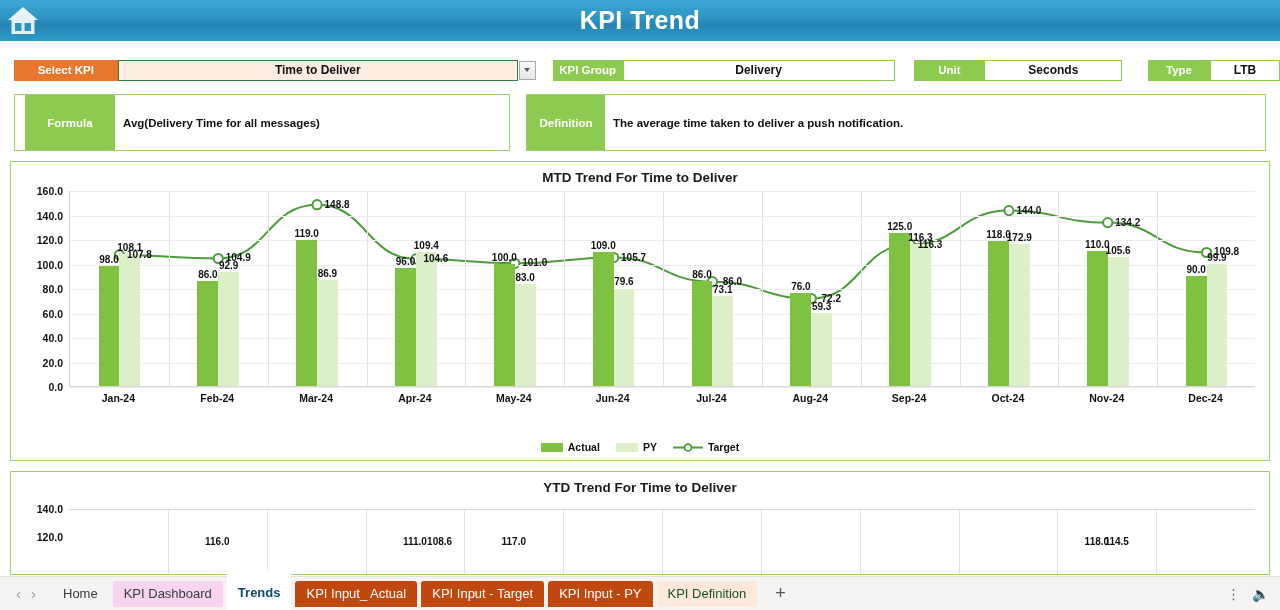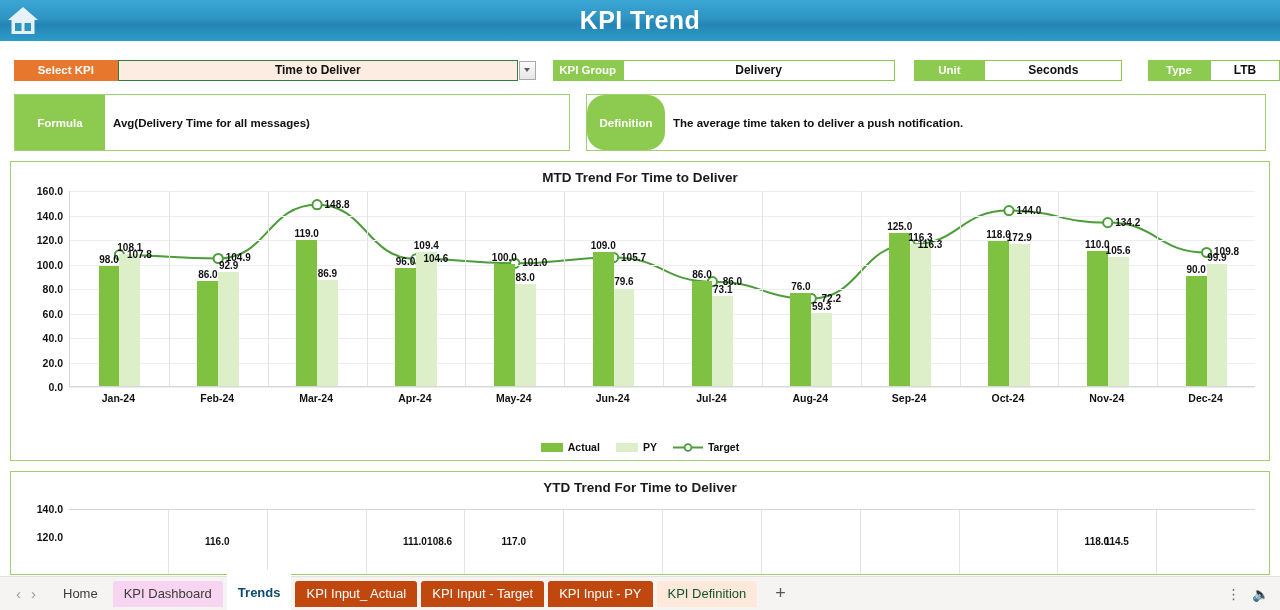--- a/index.html
+++ b/index.html
@@ -82,29 +82,29 @@
   .w-type-val      { width: 70px; }
 
   
   .meta-row { display: flex; gap: 16px; padding: 6px 14px 0 14px; }
   .meta-box {
     display: flex; align-items: stretch;
     border: 1px solid #9ed16c;
     height: 57px;
     background: #ffffff;
   }
-  .meta-box.formula { width: 556px; }
+  .meta-box.formula { width: 496px; padding-left: 10px; }
   .meta-box.definition { flex: 1; }
   .meta-key {
     background: #8ccb4f; color: #ffffff;
     font-size: 11.5px; font-weight: bold;
     display: flex; align-items: center; justify-content: center;
     width: 90px; flex: 0 0 90px;
   }
-  .meta-box.definition .meta-key { width: 78px; flex: 0 0 78px; border-radius: 18px; }
+  .meta-box.definition .meta-key { width: 78px; flex: 0 0 78px; }
   .meta-val {
     flex: 1; display: flex; align-items: center;
     padding-left: 8px;
     font-size: 11.5px; font-weight: bold; color: #111;
   }
 
   
   .panel {
     margin: 10px 10px 0 10px;
     border: 1px solid #9ed16c;

